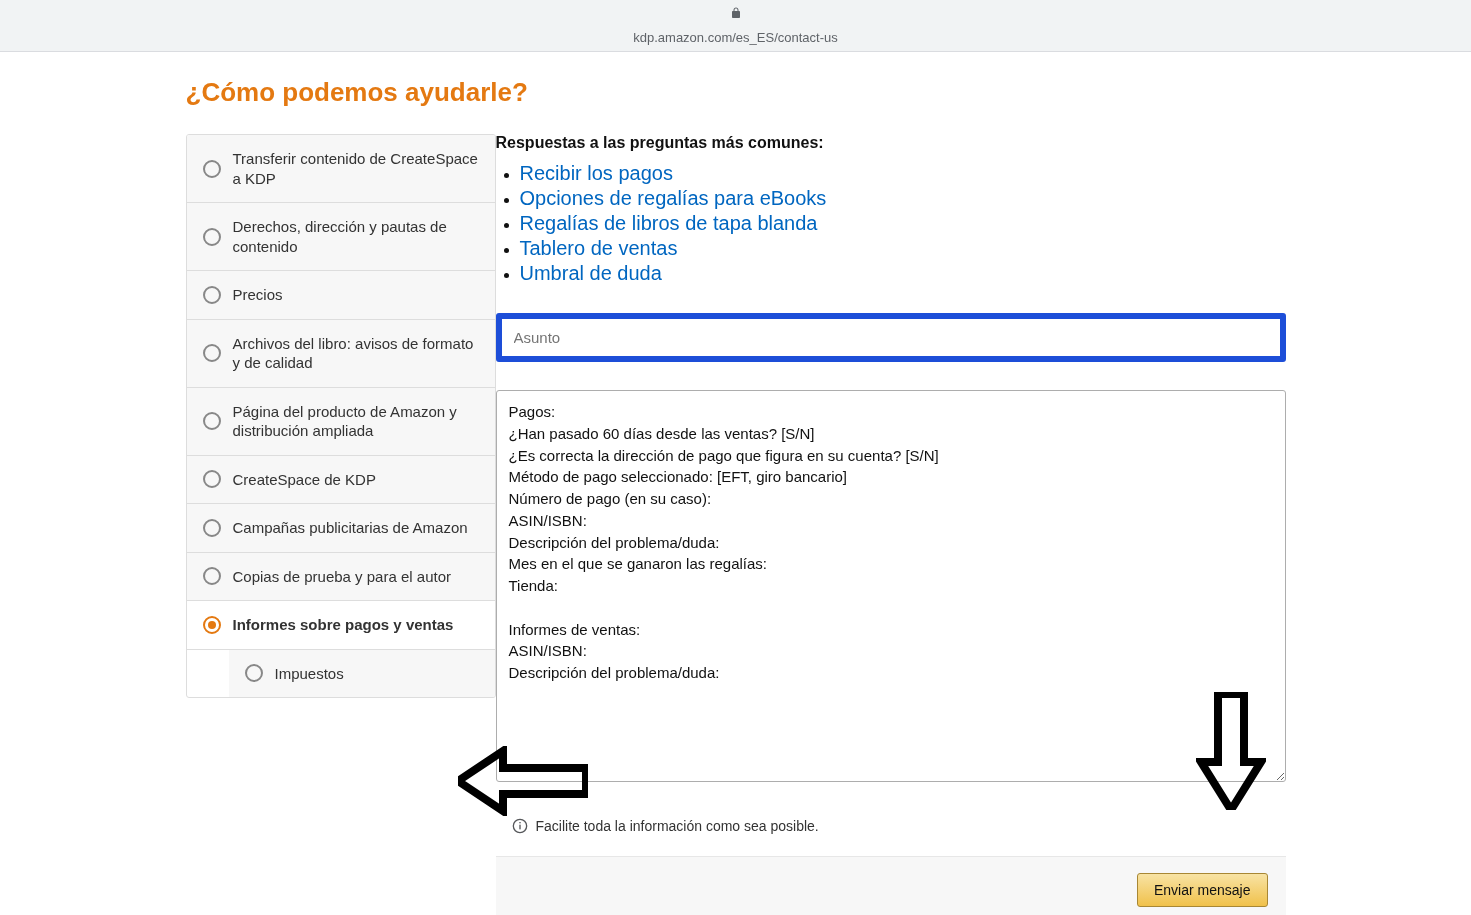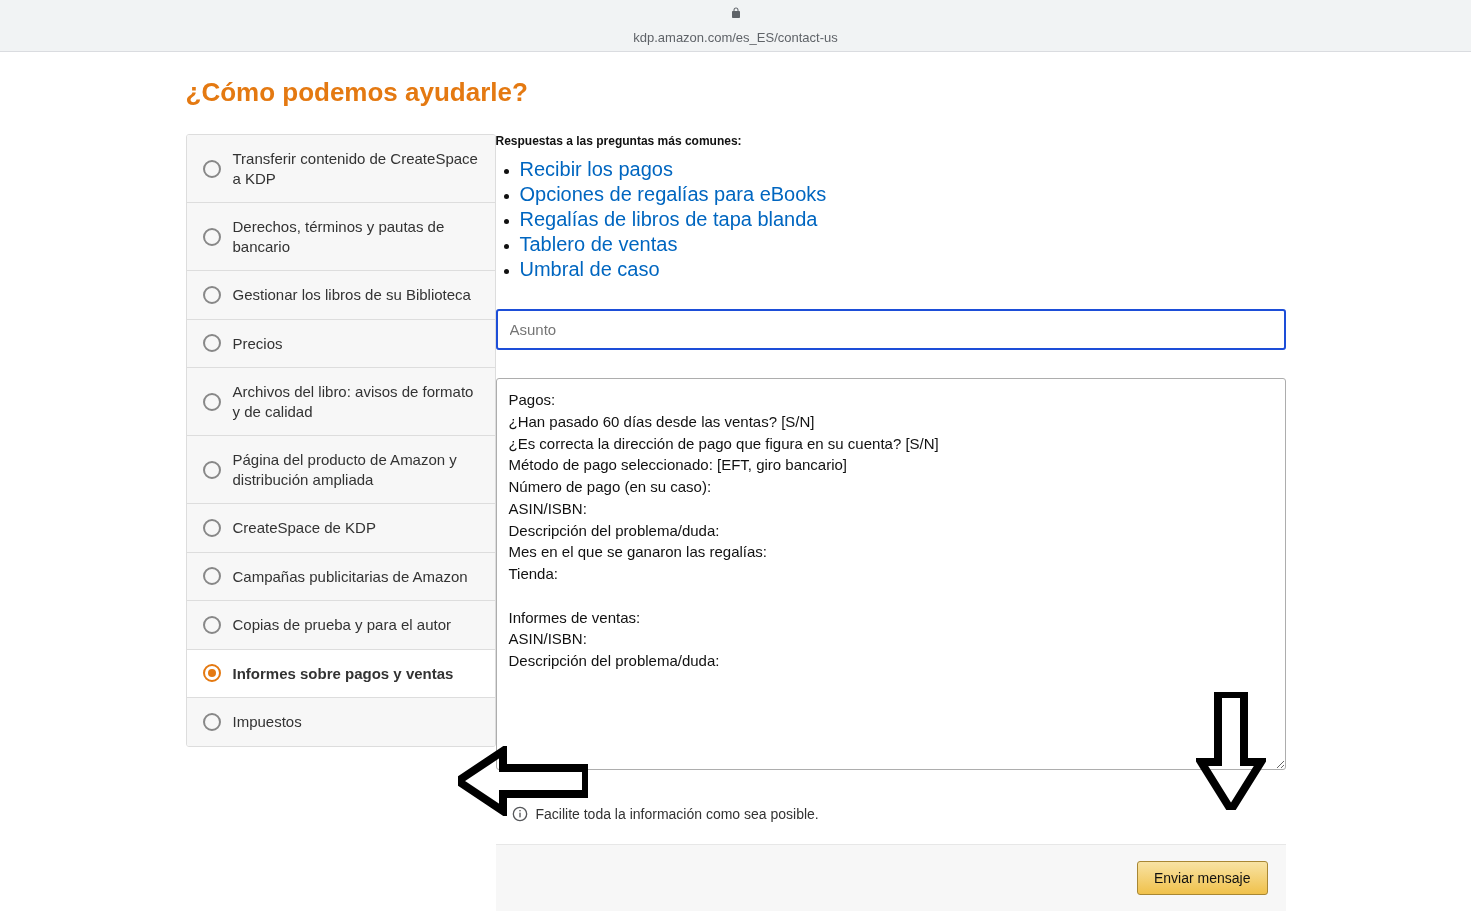--- a/index.html
+++ b/index.html
@@ -51,21 +51,21 @@
       align-items: center;
       gap: 12px;
       padding: 14px 16px;
       background: #f7f7f7;
       border-bottom: 1px solid #ddd;
       font-size: 15px;
       color: #333;
       cursor: pointer;
       line-height: 1.3;
     }
-    .sidebar-item:last-child { border-bottom: none; }
+    .sidebar-item:last-child { border-bottom: none; margin-left: 42px; }
     .sidebar-item.selected {
       background: #fff;
       font-weight: 700;
     }
     .radio-outer {
       width: 18px;
       height: 18px;
       border: 2px solid #888;
       border-radius: 50%;
       flex-shrink: 0;
@@ -83,21 +83,21 @@
       background: transparent;
     }
     .sidebar-item.selected .radio-inner {
       background: #E47911;
     }
     .main {
       flex: 1;
       position: relative;
     }
     .faq-heading {
-      font-size: 12px;
+      font-size: 16px;
       font-weight: 700;
       color: #111;
       margin-bottom: 10px;
     }
     .faq-list {
       list-style: disc;
       padding-left: 24px;
       margin-bottom: 28px;
     }
     .faq-list li {
@@ -105,21 +105,21 @@
     }
     .faq-list a {
       color: #0066c0;
       text-decoration: none;
       font-size: 20px;
     }
     .subject-input {
       width: 100%;
       padding: 10px 12px;
       font-size: 15px;
-      border: 2px solid #1d4ed8;
+      border: 6px solid #1d4ed8;
       border-radius: 3px;
       background: #fff;
       color: #555;
       margin-bottom: 28px;
     }
     .message-textarea {
       width: 100%;
       height: 392px;
       padding: 10px 12px;
       font-size: 15px;
@@ -199,27 +199,21 @@
         <div class="sidebar-item">
           <span class="radio-outer">
             <span class="radio-inner"></span>
           </span>
           <span>Transferir contenido de CreateSpace a KDP</span>
         </div>
         <div class="sidebar-item">
           <span class="radio-outer">
             <span class="radio-inner"></span>
           </span>
-          <span>Derechos, términos y pautas de bancario</span>
-        </div>
-        <div class="sidebar-item">
-          <span class="radio-outer">
-            <span class="radio-inner"></span>
-          </span>
-          <span>Gestionar los libros de su Biblioteca</span>
+          <span>Derechos, dirección y pautas de contenido</span>
         </div>
         <div class="sidebar-item">
           <span class="radio-outer">
             <span class="radio-inner"></span>
           </span>
           <span>Precios</span>
         </div>
         <div class="sidebar-item">
           <span class="radio-outer">
             <span class="radio-inner"></span>
@@ -264,21 +258,21 @@
         </div>
       </div>
 
     <div class="main">
       <h2 class="faq-heading">Respuestas a las preguntas más comunes:</h2>
       <ul class="faq-list" id="faq-list">
           <li><a href="#">Recibir los pagos</a></li>
           <li><a href="#">Opciones de regalías para eBooks</a></li>
           <li><a href="#">Regalías de libros de tapa blanda</a></li>
           <li><a href="#">Tablero de ventas</a></li>
-          <li><a href="#">Umbral de caso</a></li>
+          <li><a href="#">Umbral de duda</a></li>
         </ul>
 
       <input type="text" class="subject-input" placeholder="Asunto" style="">
 
       <textarea class="message-textarea" id="message-textarea" style="">Pagos:
 ¿Han pasado 60 días desde las ventas? [S/N]
 ¿Es correcta la dirección de pago que figura en su cuenta? [S/N]
 Método de pago seleccionado: [EFT, giro bancario]
 Número de pago (en su caso):
 ASIN/ISBN:

